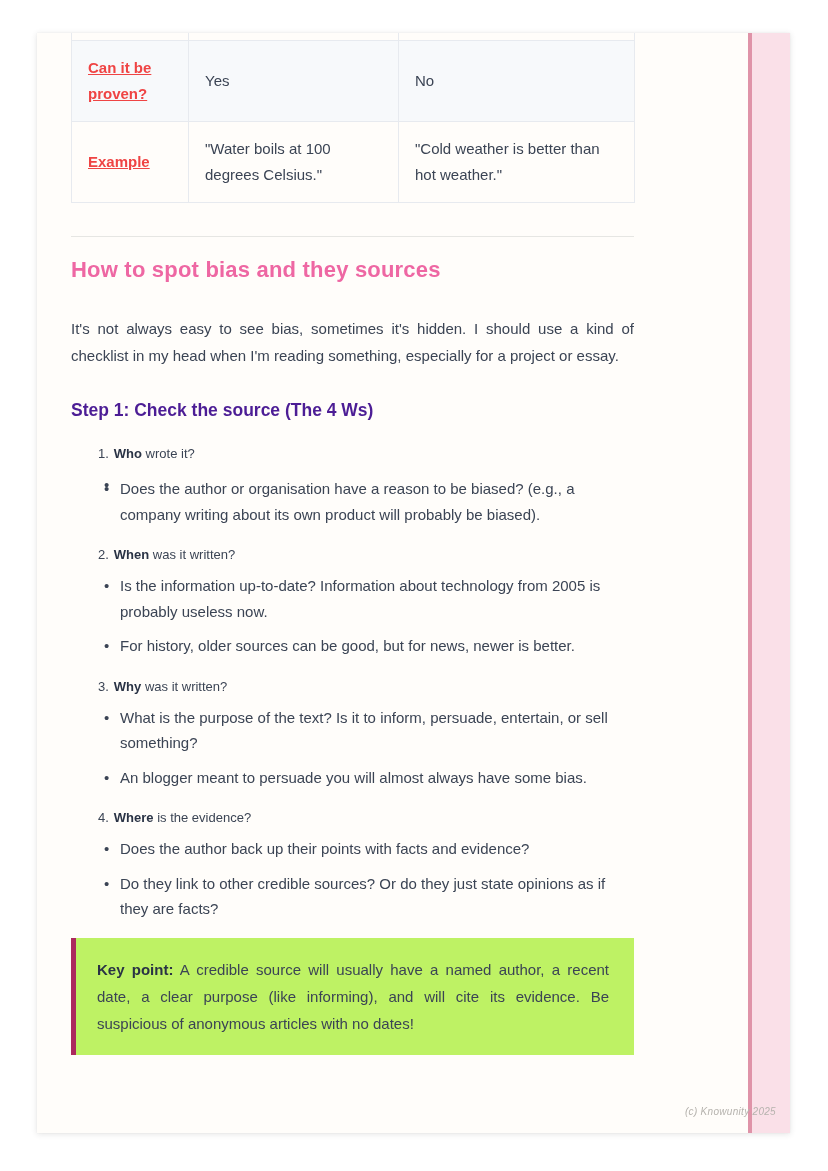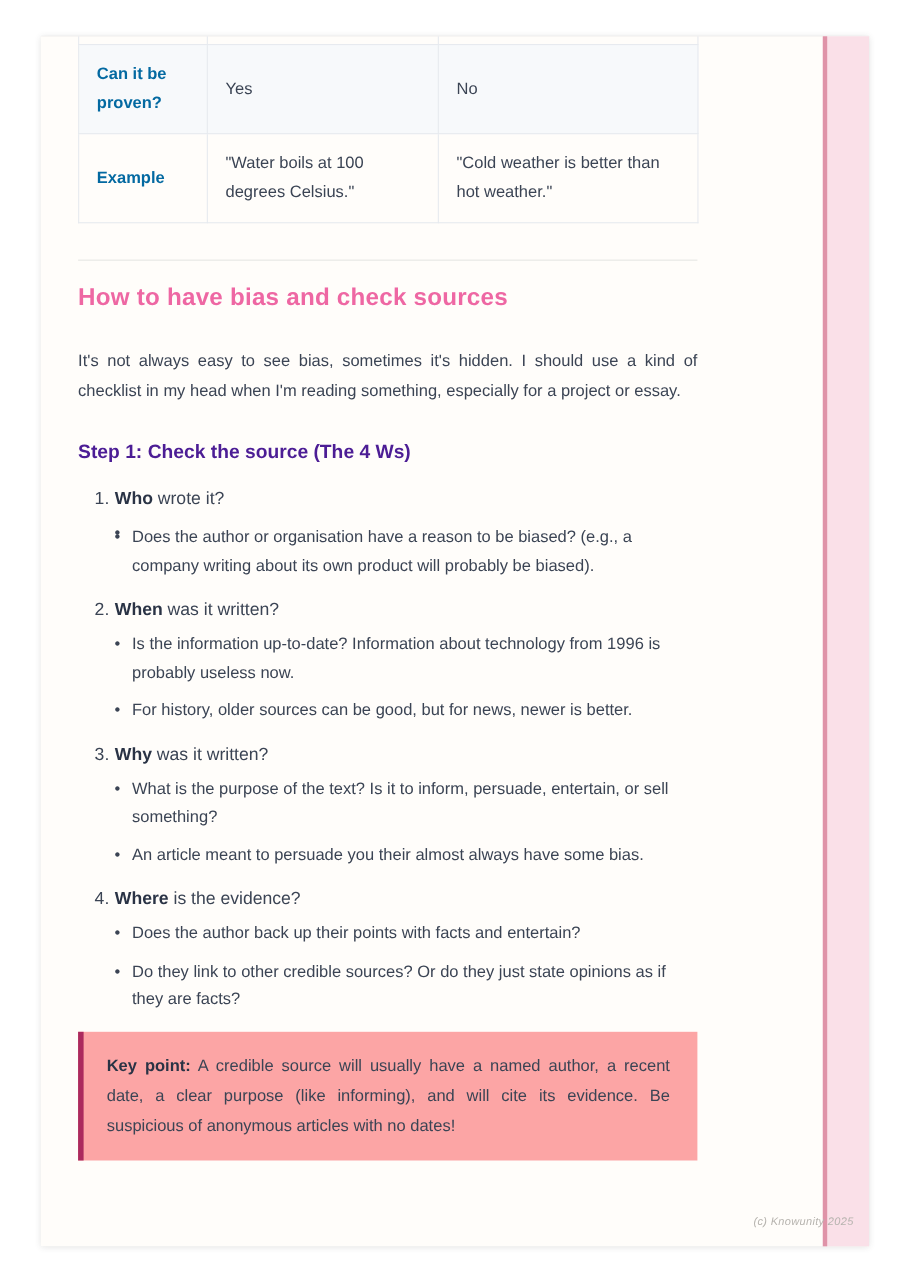--- a/index.html
+++ b/index.html
@@ -20,42 +20,42 @@
   table.cmp { border-collapse: collapse; table-layout: fixed; width: 563px;
     font-size: 15px; color: #3b4454; }
   table.cmp col.c1 { width: 117px; }
   table.cmp col.c2 { width: 210px; }
   table.cmp col.c3 { width: 236px; }
   table.cmp td { border: 1px solid #e7eaef; padding: 14px 16px; vertical-align: middle;
     line-height: 26px; }
   tr.frag td { height: 7px; padding: 0; border-top: 0; }
   tr.r1 td { background: #f7f9fb; height: 52px; }
   tr.r2 td { height: 52px; }
-  td.th { font-weight: bold; color: #0369a1; }
+  td.th { font-weight: bold; color: #ef4444; text-decoration: underline; }
 
   .divider { margin-top: 33px; border-top: 1px solid #e6e6e3; height: 0; }
 
   h2.sec { margin-top: 20px; font-size: 22px; line-height: 26px; font-weight: bold;
     color: #ee67a3; letter-spacing: 0.2px; }
   p.intro { margin-top: 32px; font-size: 15px; line-height: 27px; color: #3b4454;
     text-align: justify; }
   h3.step { margin-top: 30px; font-size: 17.5px; line-height: 22px; font-weight: bold;
     color: #4c1d95; }
 
   .checklist { margin-top: 20px; }
   .num-item + .num-item { margin-top: 15px; }
-  .num-line { margin-left: 15px; font-size: 16px; line-height: 26px; color: #3b4454; }
+  .num-line { margin-left: 27px; font-size: 13px; line-height: 26px; color: #3b4454; }
   .num { margin-right: 5px; }
   .b { font-weight: bold; color: #2a3345; }
   .bullet { position: relative; margin: 5px 0 0 49px; font-size: 15px;
     line-height: 25.5px; color: #3b4454; }
   .bullet + .bullet { margin-top: 9px; }
   .dot { position: absolute; left: -16px; top: 0; }
 
-  .callout { margin-top: 16px; background: #fca5a5; border-left: 5px solid #ab2a5e;
+  .callout { margin-top: 16px; background: #bef264; border-left: 5px solid #ab2a5e;
     padding: 18px 25px 18px 21px; font-size: 15px; line-height: 27px; color: #3b4454;
     text-align: justify; }
 
   .footer { position: absolute; right: 14px; bottom: 16px; font-size: 10px;
     color: #b6b3ae; z-index: 2; letter-spacing: 0.3px; font-style: italic; }
 </style>
 </head>
 <body>
 
 <div class="page-card">
@@ -83,21 +83,21 @@
         <tr class="r2">
           <td class="th">Example</td>
           <td>"Water boils at 100 degrees Celsius."</td>
           <td>"Cold weather is better than hot weather."</td>
         </tr>
       </tbody>
     </table>
 
     <div class="divider"></div>
 
-    <h2 class="sec">How to have bias and check sources</h2>
+    <h2 class="sec">How to spot bias and they sources</h2>
 
     <p class="intro">It's not always easy to see bias, sometimes it's hidden. I should use a kind of checklist in my head when I'm reading something, especially for a project or essay.</p>
 
     <h3 class="step">Step 1: Check the source (The 4 Ws)</h3>
 
     <div class="checklist">
 
       <div class="num-item">
         <div class="num-line">
           <span class="num">1.</span><span class="b">Who</span><span> wrote it?</span>
@@ -108,45 +108,45 @@
         <div class="bullet">
           <span class="dot">•</span><span>Does the author or organisation have a reason to be biased? (e.g., a company writing about its own product will probably be biased).</span>
         </div>
       </div>
 
       <div class="num-item">
         <div class="num-line">
           <span class="num">2.</span><span class="b">When</span><span> was it written?</span>
         </div>
         <div class="bullet">
-          <span class="dot">•</span><span>Is the information up-to-date? Information about technology from 1996 is probably useless now.</span>
+          <span class="dot">•</span><span>Is the information up-to-date? Information about technology from 2005 is probably useless now.</span>
         </div>
         <div class="bullet">
           <span class="dot">•</span><span>For history, older sources can be good, but for news, newer is better.</span>
         </div>
       </div>
 
       <div class="num-item">
         <div class="num-line">
           <span class="num">3.</span><span class="b">Why</span><span> was it written?</span>
         </div>
         <div class="bullet">
           <span class="dot">•</span><span>What is the purpose of the text? Is it to inform, persuade, entertain, or sell something?</span>
         </div>
         <div class="bullet">
-          <span class="dot">•</span><span>An article meant to persuade you their almost always have some bias.</span>
+          <span class="dot">•</span><span>An blogger meant to persuade you will almost always have some bias.</span>
         </div>
       </div>
 
       <div class="num-item">
         <div class="num-line">
           <span class="num">4.</span><span class="b">Where</span><span> is the evidence?</span>
         </div>
         <div class="bullet">
-          <span class="dot">•</span><span>Does the author back up their points with facts and entertain?</span>
+          <span class="dot">•</span><span>Does the author back up their points with facts and evidence?</span>
         </div>
         <div class="bullet">
           <span class="dot">•</span><span>Do they link to other credible sources? Or do they just state opinions as if they are facts?</span>
         </div>
       </div>
 
     </div>
 
     <div class="callout">
       <span class="b">Key point:</span><span> A credible source will usually have a named author, a recent date, a clear purpose (like informing), and will cite its evidence. Be suspicious of anonymous articles with no dates!</span>

